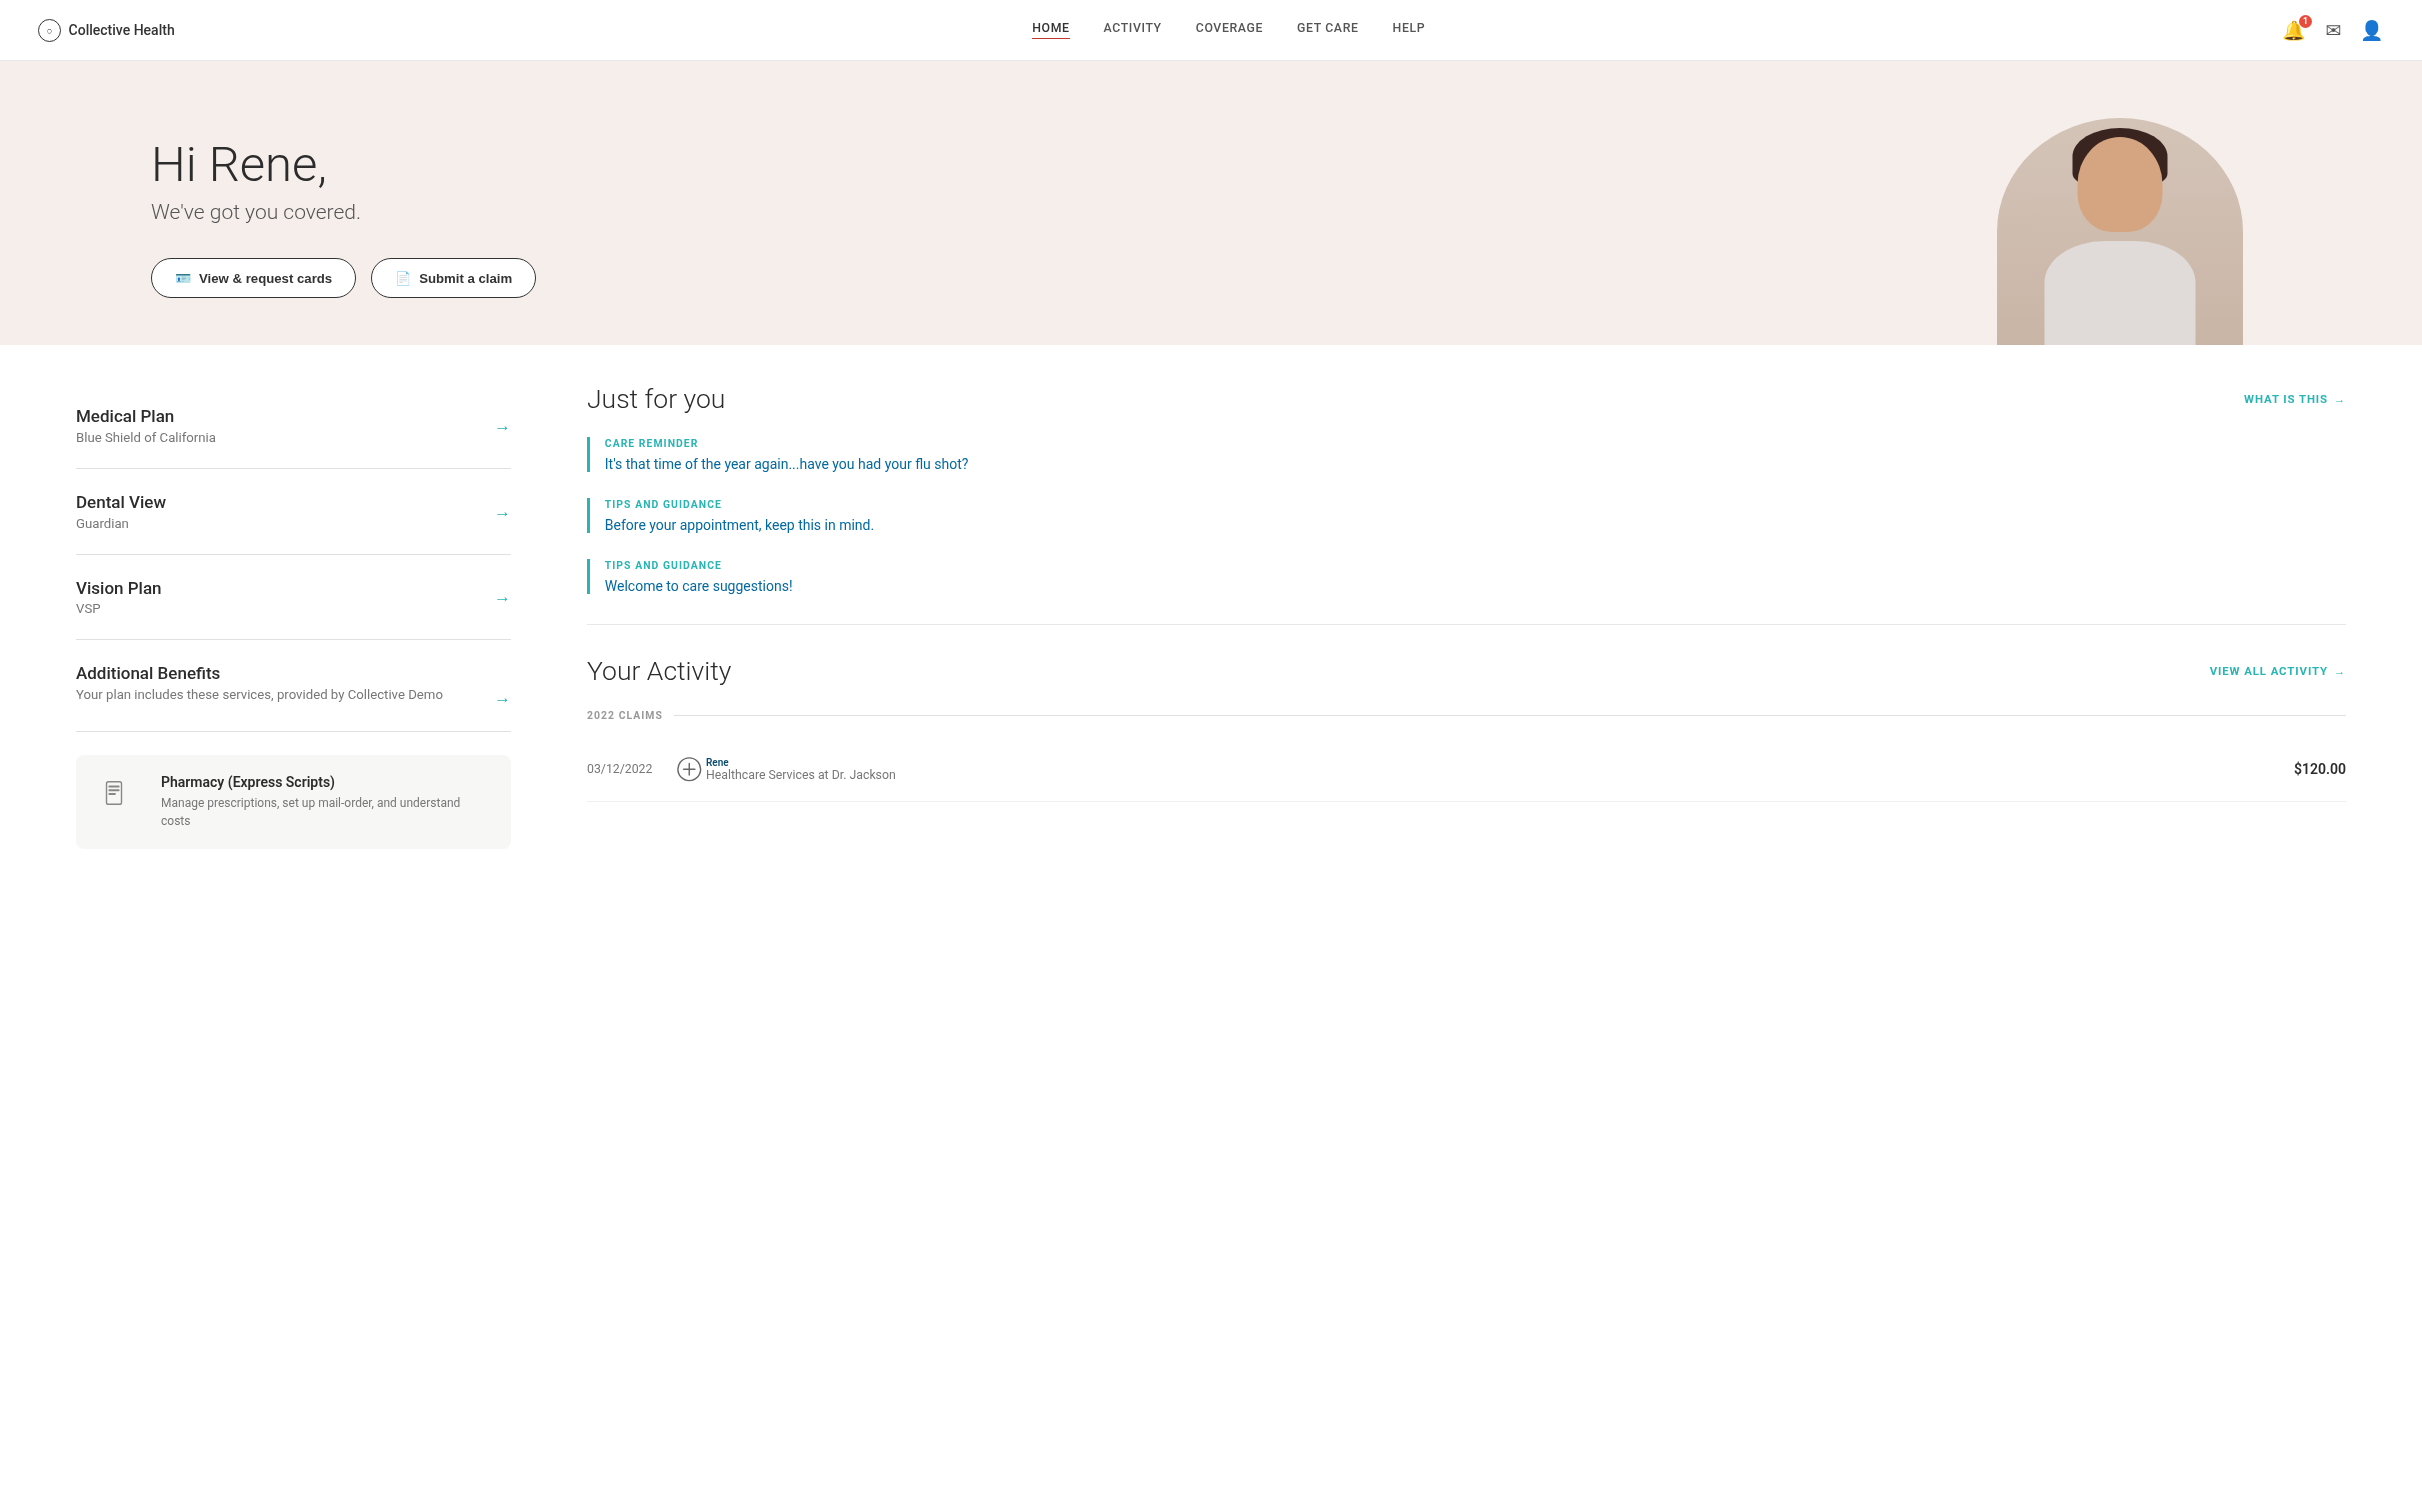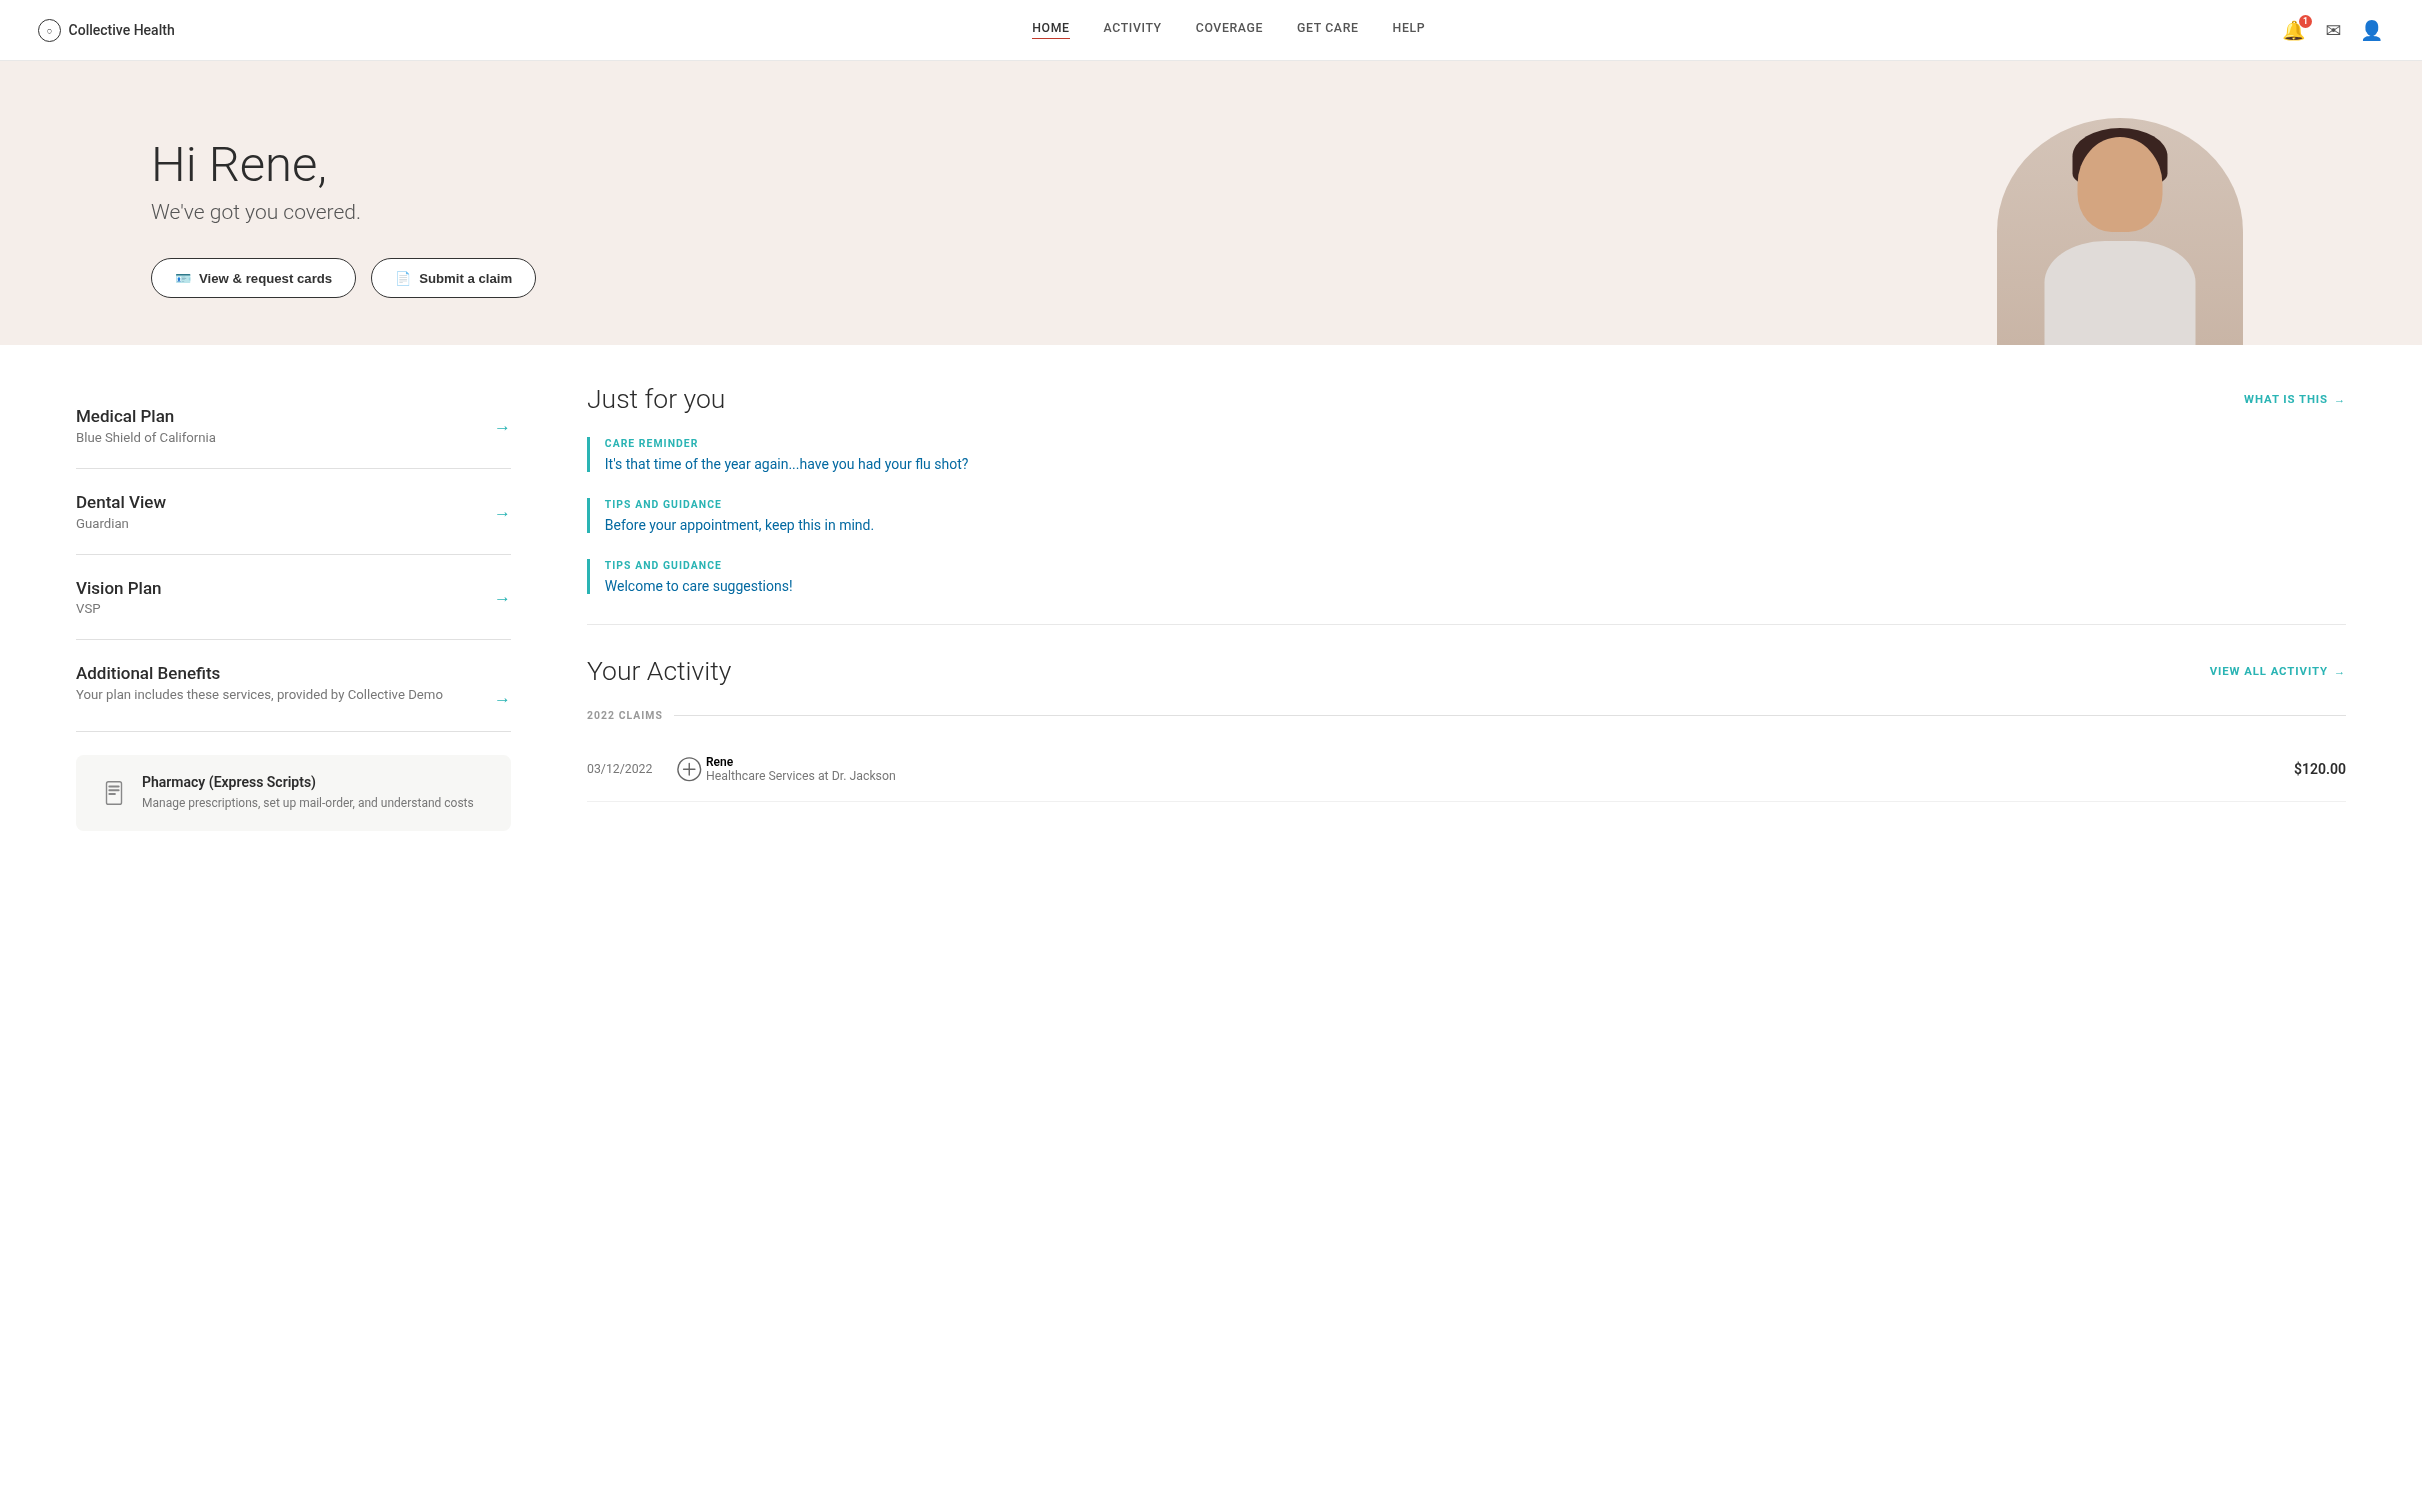--- a/index.html
+++ b/index.html
@@ -82,21 +82,21 @@
     .plan-arrow { color: #2ab4b4; font-size: 17px; }
 
     .additional-benefits { padding: 23px 0; border-bottom: 0.9px solid #e0e0e0; }
     .additional-title { font-size: 17px; font-weight: 500; color: #2c2c2c; margin-bottom: 3.8px; }
     .additional-desc { font-size: 13.2px; color: #777; display: flex; align-items: flex-start; justify-content: space-between; gap: 7.6px; }
     .additional-desc-text { flex: 1; }
     .additional-arrow { color: #2ab4b4; font-size: 17px; }
 
     .pharmacy-card {
       margin-top: 23px; background: #f7f7f5; border-radius: 7.6px; padding: 19px;
-      display: flex; gap: 9px; align-items: flex-start;
+      display: flex; gap: 28px; align-items: flex-start;
     }
     .pharmacy-icon {
       width: 38px; height: 38px; flex-shrink: 0;
       display: flex; align-items: center; justify-content: center;
       font-size: 23px; color: #888;
     }
     .pharmacy-name { font-size: 14px; font-weight: 600; color: #2c2c2c; margin-bottom: 3.8px; }
     .pharmacy-desc { font-size: 12px; color: #777; line-height: 1.5; }
 
     
@@ -117,21 +117,21 @@
     .section-divider { border: none; border-top: 0.9px solid #e8e8e8; margin: 30px 0; }
 
     
     .activity-year { font-size: 10.4px; font-weight: 700; letter-spacing: 0.1em; color: #999; text-transform: uppercase; margin-bottom: 15px; display: flex; align-items: center; gap: 11.4px; }
     .activity-year::after { content: ''; flex: 1; height: 0.9px; background: #e0e0e0; }
 
     .activity-item { display: flex; align-items: center; padding: 15px 0; border-bottom: 0.9px solid #f0f0f0; }
     .activity-date { font-size: 12.3px; color: #777; width: 85px; flex-shrink: 0; }
     .activity-icon { width: 34px; height: 34px; flex-shrink: 0; display: flex; align-items: center; justify-content: center; font-size: 17px; color: #555; }
     .activity-details { flex: 1; }
-    .activity-person { font-size: 12px; font-weight: 600; color: #000000; }
+    .activity-person { font-size: 10px; font-weight: 600; color: #0c4a6e; }
     .activity-desc { font-size: 12.3px; color: #777; }
     .activity-amount { font-size: 14px; font-weight: 600; color: #2c2c2c; }
   </style>
 </head>
 <body>
 
 <nav>
   <div class="nav-logo">
     <div class="nav-logo-icon">○</div>
     <span>Collective Health</span>

